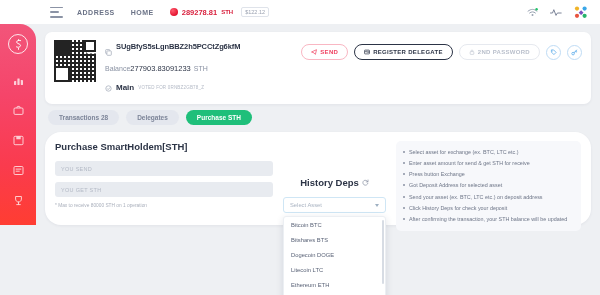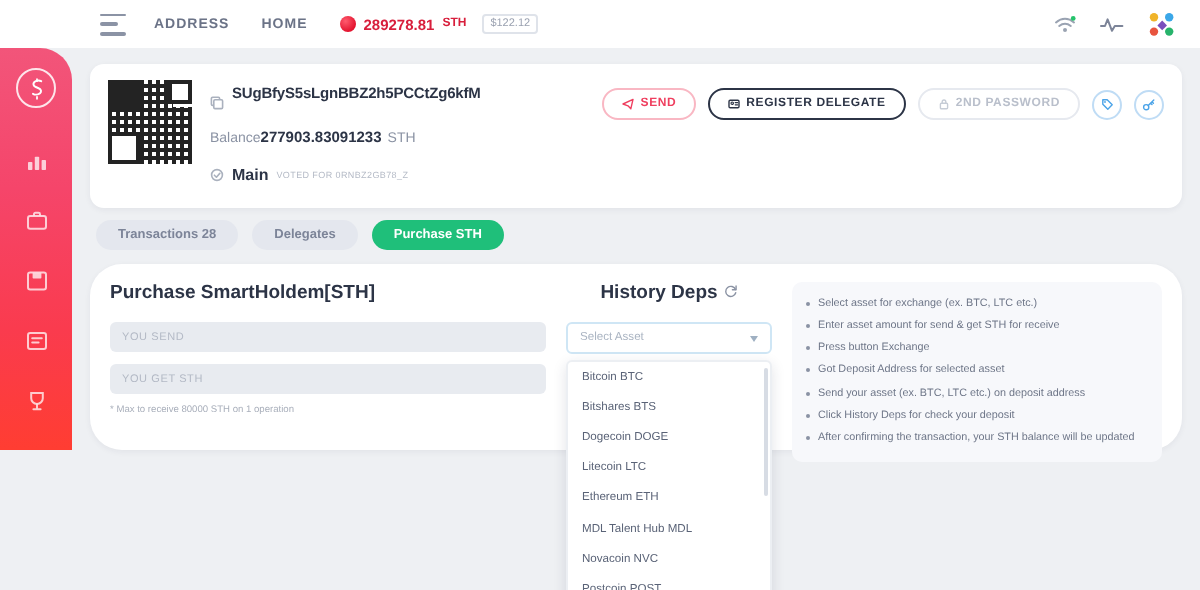--- a/index.html
+++ b/index.html
@@ -118,21 +118,21 @@
     position:absolute; top:0; right:0; width:12px; height:12px;
     border:2.5px solid #111; background:#fff;
   }
   .qr-tr::after, .qr::before::after {}
 
   .acct-info { flex: 1 1 auto; min-width: 0; padding-top: 2px; }
   .acct-line { display: flex; align-items: flex-start; gap: 4px; margin-bottom: 4px; }
   .acct-address { font-size: 7.5px; font-weight: 700; color: #2c3446; letter-spacing: -.1px; }
   .acct-balance-row { display: flex; align-items: baseline; gap: 0; margin-bottom: 5px; }
   .bal-label { font-size: 7px; color: #8a92a3; }
-  .bal-value { font-size: 7.5px; font-weight: 700; color: #2c3446; }
+  .bal-value { font-size: 7.5px; font-weight: 400; color: #2c3446; }
   .bal-sym { font-size: 7px; color: #8a92a3; margin-left: 3px; }
   .acct-main-row { display: flex; align-items: center; gap: 4px; }
   .main-label { font-size: 8px; font-weight: 700; color: #2c3446; }
   .voted-for { font-size: 4.5px; color: #b4bac6; letter-spacing: .2px; text-transform: uppercase; }
 
   .acct-actions { display: flex; align-items: center; gap: 6px; margin-left: auto; padding-top: 4px; }
   .pill {
     display: flex; align-items: center; gap: 3px;
     border-radius: 11px; padding: 4px 9px;
     font-size: 6px; font-weight: 700; letter-spacing: .3px;
@@ -182,20 +182,21 @@
   }
   .field-ph { font-size: 5.5px; color: #b3b9c5; letter-spacing: .3px; }
   .note { font-size: 4.8px; color: #a9afbb; margin-top: 1px; }
 
   .col-history { width: 103px; flex: 0 0 103px; position: relative; }
   .hist-head {
     display: flex; align-items: center; gap: 3px;
     justify-content: center;
     font-size: 9.5px; font-weight: 700; color: #2c3446;
     margin-bottom: 9px;
+    margin-top: 36px;
   }
   .select-box {
     height: 16px; border: 1px solid #cfe6f5; border-radius: 3px;
     background: #fff; display: flex; align-items: center;
     padding: 0 6px; cursor: pointer;
   }
   .select-ph { font-size: 5.8px; color: #aab4c2; flex: 1 1 auto; }
   .caret { width: 0; height: 0; border-left: 2.5px solid transparent; border-right: 2.5px solid transparent; border-top: 3px solid #9fb0c2; }
 
   .dropdown {

